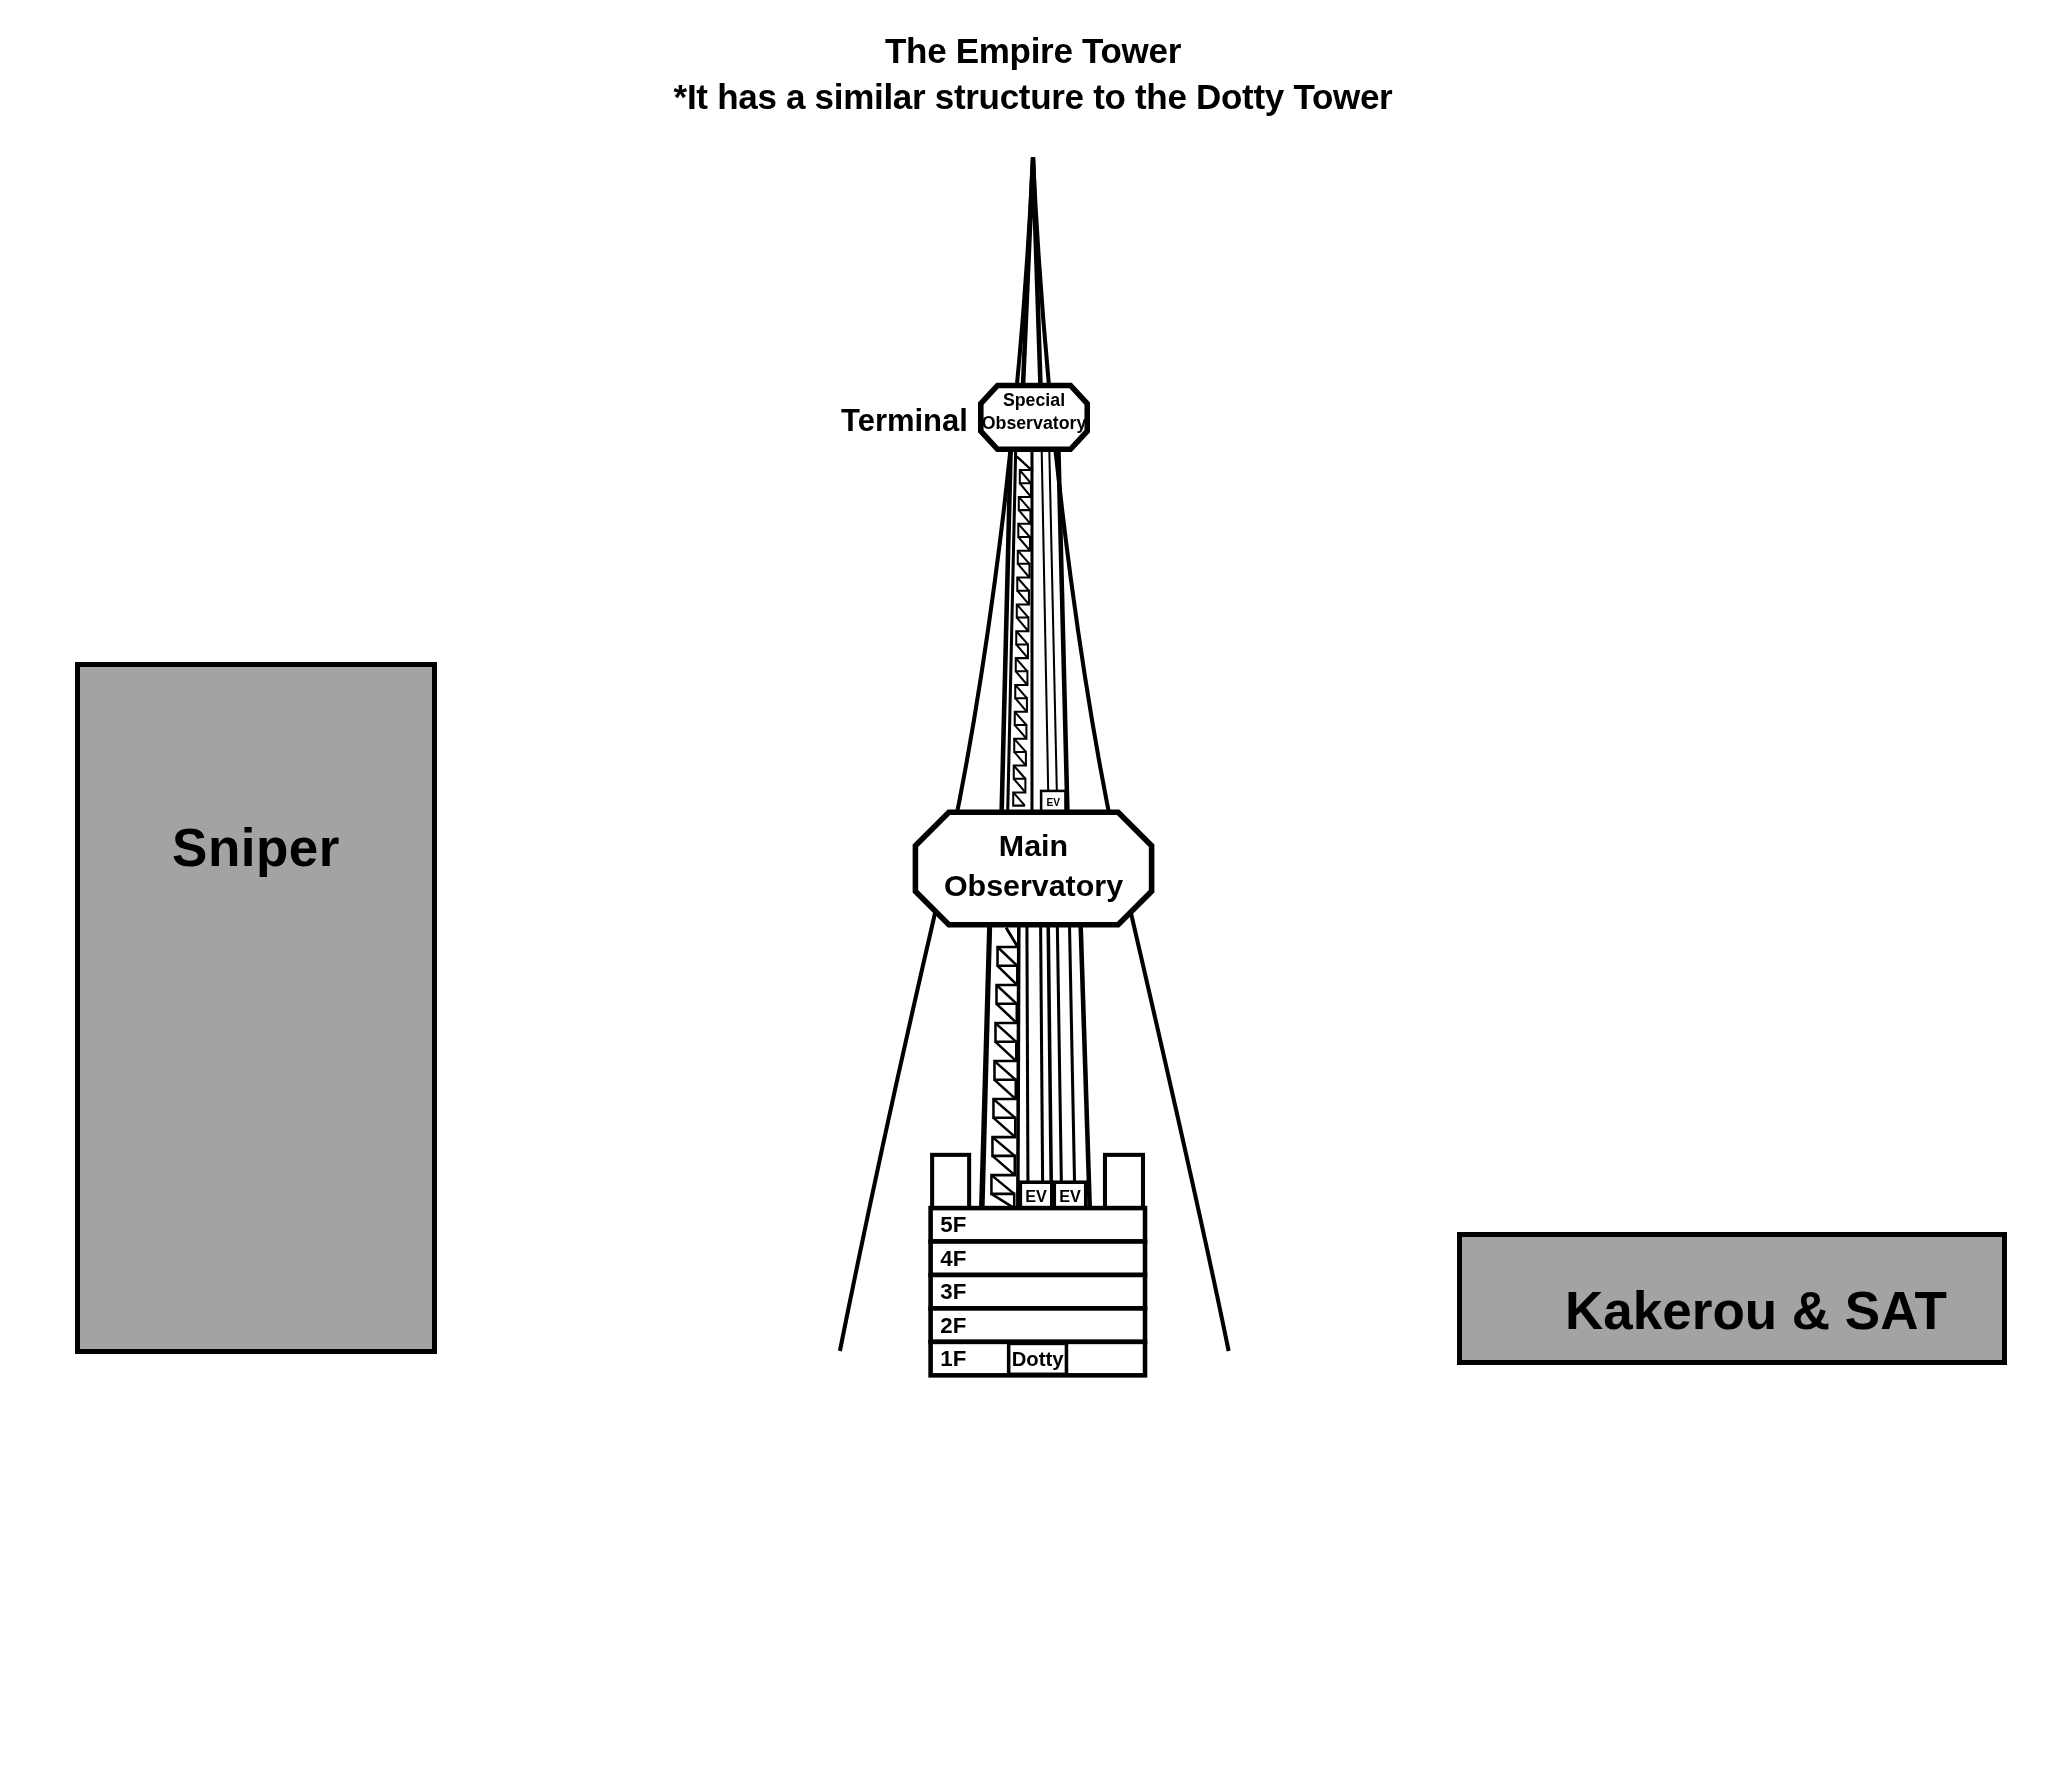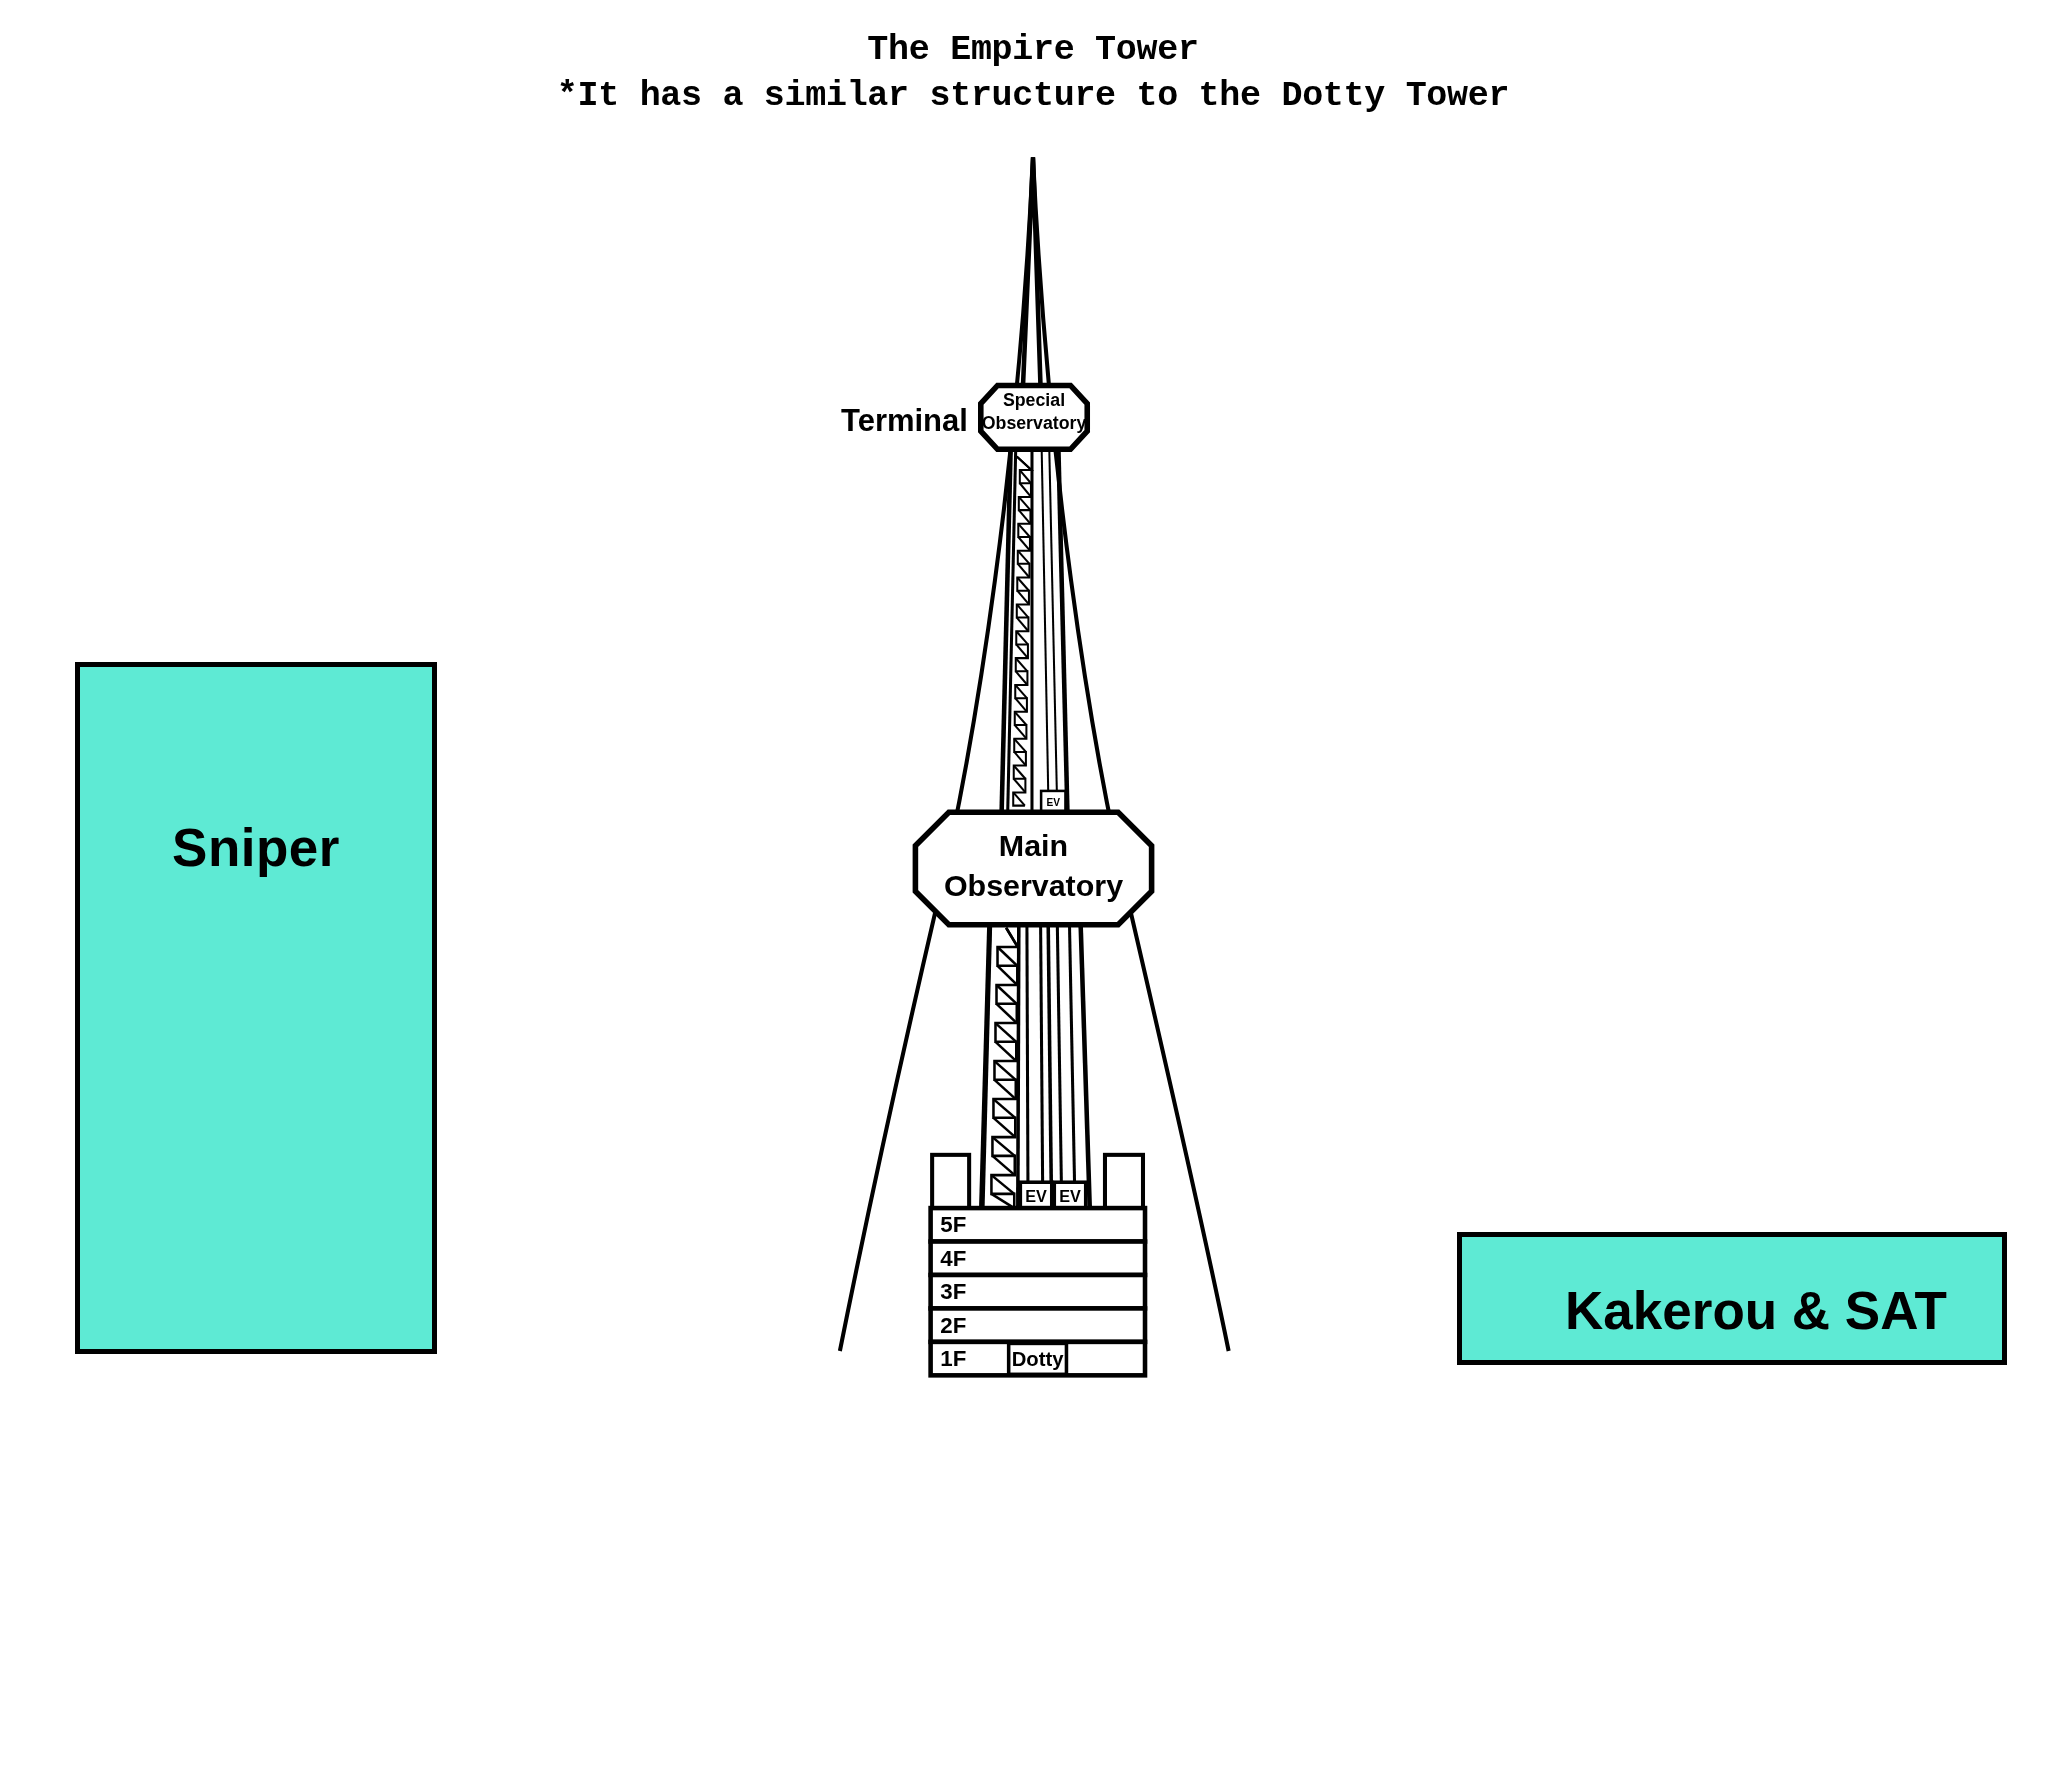--- a/index.html
+++ b/index.html
@@ -24,40 +24,39 @@
   }
 
   
   #title-block {
     position: absolute;
     left: 0;
     top: 28px;
     width: 2066px;
     text-align: center;
     line-height: 1.30;
-    font-family: Liberation Mono, monospace;
   }
   #title-block .title-line {
     font-weight: bold;
     font-size: 35px;
     letter-spacing: -0.3px;
     white-space: nowrap;
   }
   #title-block .subtitle-line {
     font-weight: bold;
     font-size: 35px;
     letter-spacing: -0.3px;
     white-space: nowrap;
   }
 
   
   .callout-box {
     position: absolute;
     border: 5.6px solid #000000;
-    background: #5eead4;
+    background: #a3a3a3;
     box-sizing: border-box;
   }
   .callout-box .callout-label {
     position: absolute;
     width: 100%;
     text-align: center;
     font-weight: bold;
     white-space: nowrap;
   }
 

